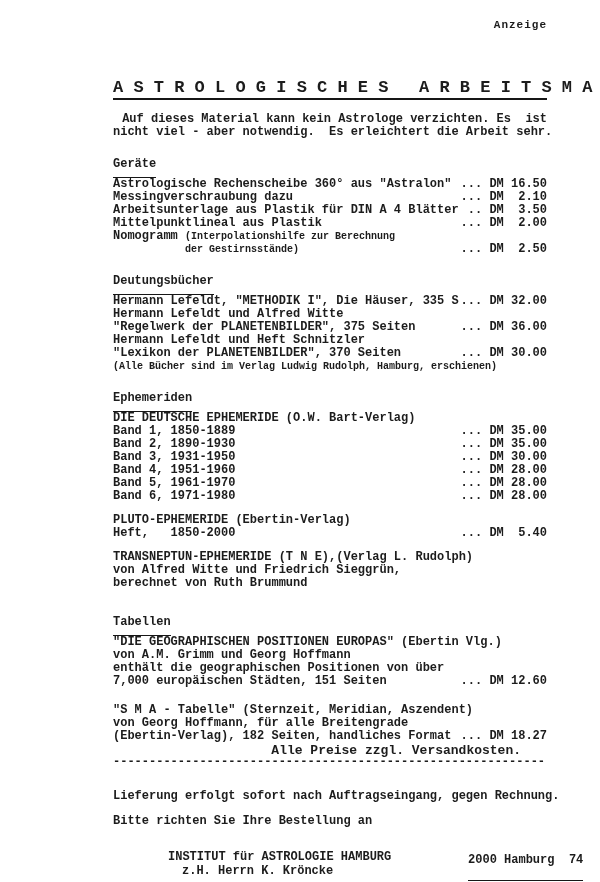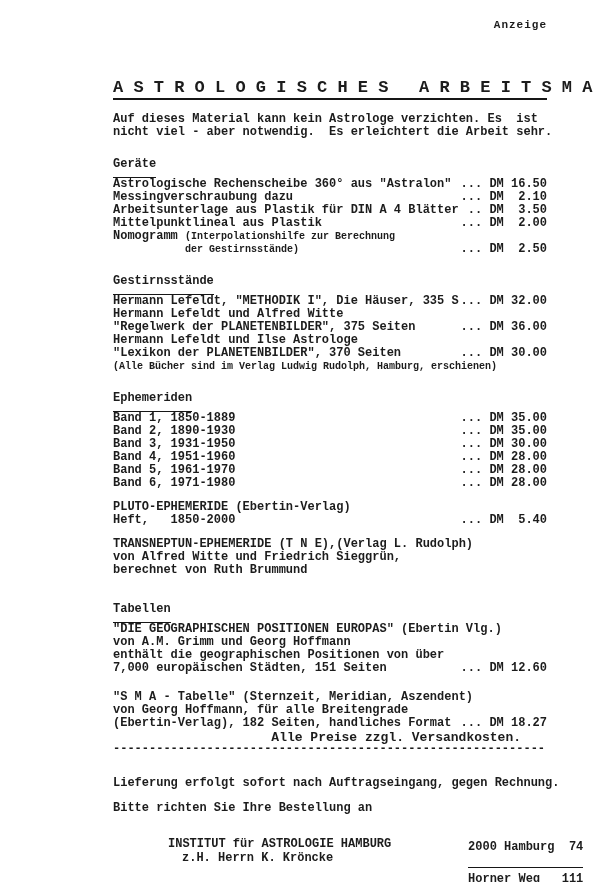--- a/index.html
+++ b/index.html
@@ -8,21 +8,21 @@
     overflow:hidden;
     font-family:"Liberation Mono","DejaVu Sans Mono",monospace;
     font-weight:bold;color:#1c1c1c;
   }
   .content{position:absolute;left:113px;top:0;width:434px;}
   .anzeige{margin-top:19px;text-align:right;font-size:11px;line-height:13px;letter-spacing:1px;}
   .title{
     margin-top:48px;font-size:17px;line-height:15px;white-space:pre;
     border-bottom:2.5px solid #161616;padding-bottom:3px;
   }
-  .intro{margin-top:13px;}
+  .intro{margin-top:13px;text-align:right;}
   .line{font-size:12px;line-height:13px;white-space:pre;}
   .section{margin-top:15px;}
   .section.big-gap{margin-top:22px;}
   .sec-head{
     display:inline-block;font-size:12px;line-height:13px;
     border-bottom:1.5px solid #161616;padding-bottom:6px;
   }
   .sec-body{}
   .row{
     display:flex;justify-content:space-between;align-items:baseline;
@@ -89,49 +89,52 @@
           <span><span>Nomogramm </span><span class="small">(Interpolationshilfe zur Berechnung</span></span>
         </div>
         <div class="row">
           <span class="small indent-note">der Gestirnsstände)</span>
           <span class="price">... DM  2.50</span>
         </div>
       </div>
     </div>
 
     <div class="section">
-      <div class="sec-head">Gestirnsstände</div>
+      <div class="sec-head">Deutungsbücher</div>
       <div class="sec-body">
         <div class="row">
           <span>Hermann Lefeldt, "METHODIK I", Die Häuser, 335 S</span>
           <span class="price">... DM 32.00</span>
         </div>
         <div class="row">
           <span>Hermann Lefeldt und Alfred Witte</span>
         </div>
         <div class="row">
           <span>"Regelwerk der PLANETENBILDER", 375 Seiten</span>
           <span class="price">... DM 36.00</span>
         </div>
         <div class="row">
-          <span>Hermann Lefeldt und Ilse Astrologe</span>
+          <span>Hermann Lefeldt und Heft Schnitzler</span>
         </div>
         <div class="row">
           <span>"Lexikon der PLANETENBILDER", 370 Seiten</span>
           <span class="price">... DM 30.00</span>
         </div>
         <div class="row">
           <span class="small">(Alle Bücher sind im Verlag Ludwig Rudolph, Hamburg, erschienen)</span>
         </div>
       </div>
     </div>
 
     <div class="section">
       <div class="sec-head">Ephemeriden</div>
       <div class="sec-body">
+        <div class="row">
+          <span>DIE DEUTSCHE EPHEMERIDE (O.W. Bart-Verlag)</span>
+        </div>
         <div class="row">
           <span>Band 1, 1850-1889</span>
           <span class="price">... DM 35.00</span>
         </div>
         <div class="row">
           <span>Band 2, 1890-1930</span>
           <span class="price">... DM 35.00</span>
         </div>
         <div class="row">
           <span>Band 3, 1931-1950</span>

